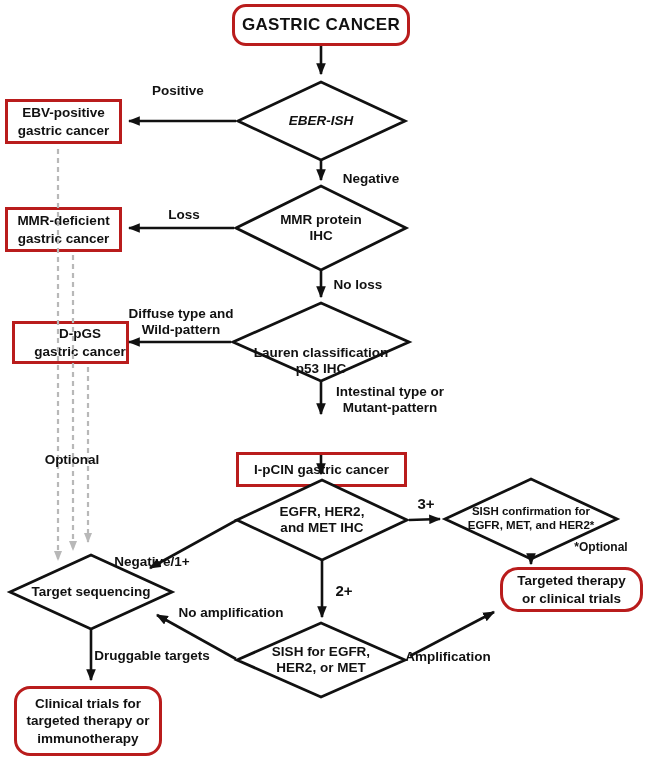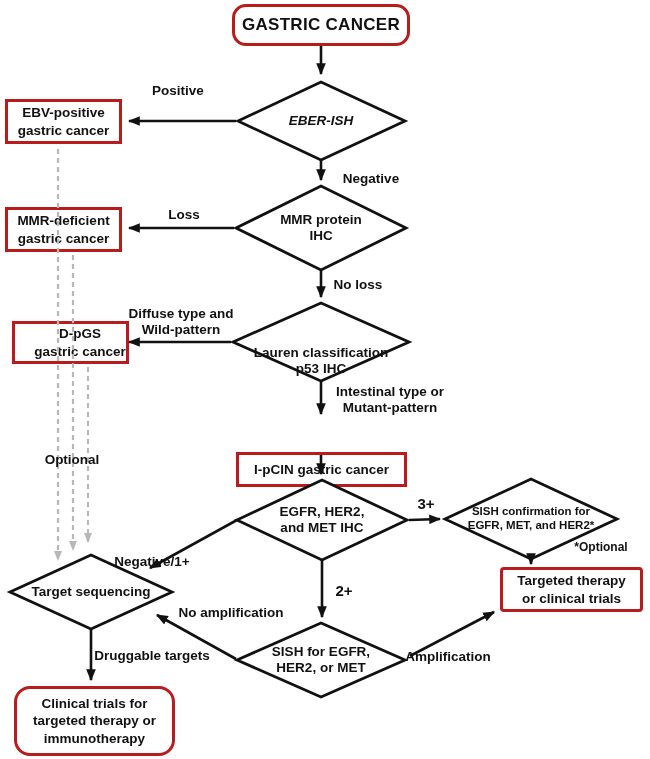--- a/index.html
+++ b/index.html
@@ -46,26 +46,26 @@
 
   <div class="box" style="left:12px;top:321px;width:117px;height:43px;padding-left:19px;">
     <span class="ln">D-pGS</span>
     <span class="ln">gastric cancer</span>
   </div>
 
   <div class="box" style="left:236px;top:420px;width:171px;height:35px;margin-top:32px;">
     <span class="ln">I-pCIN gastric cancer</span>
   </div>
 
-  <div class="box rounded" style="left:500px;top:567px;width:143px;height:45px;border-radius:4px;">
+  <div class="box rounded" style="left:500px;top:567px;width:143px;height:45px;border-radius:18px;">
     <span class="ln">Targeted therapy</span>
     <span class="ln">or clinical trials</span>
   </div>
 
-  <div class="box rounded" style="left:14px;top:686px;width:161px;height:70px;border-radius:16px;">
+  <div class="box rounded" style="left:14px;top:686px;width:148px;height:70px;border-radius:16px;">
     <span class="ln">Clinical trials for</span>
     <span class="ln">targeted therapy or</span>
     <span class="ln">immunotherapy</span>
   </div>
 
   <svg class="layer-svg" width="650" height="759" viewBox="0 0 650 759">
     <defs>
       <marker id="ah" viewBox="0 0 10 8" refX="9" refY="4" markerWidth="12" markerHeight="10" orient="auto" markerUnits="userSpaceOnUse">
         <path d="M0,0 L10,4 L0,8 Z" fill="#111"></path>
       </marker>

